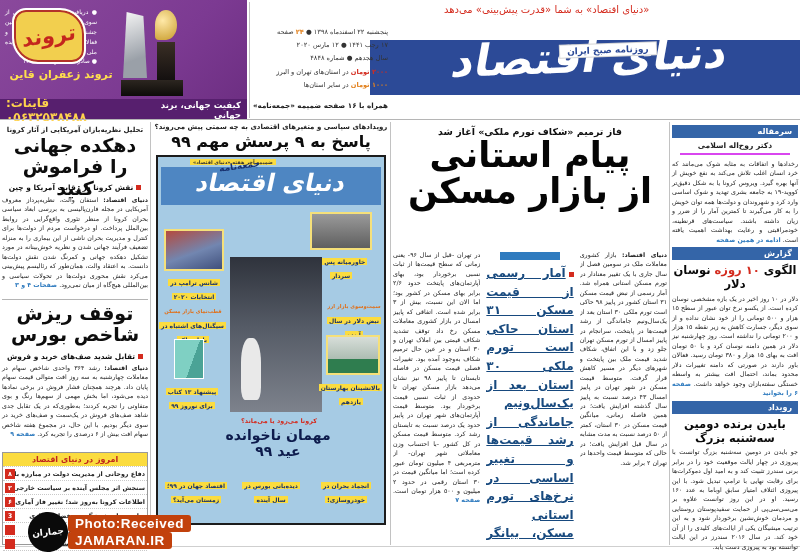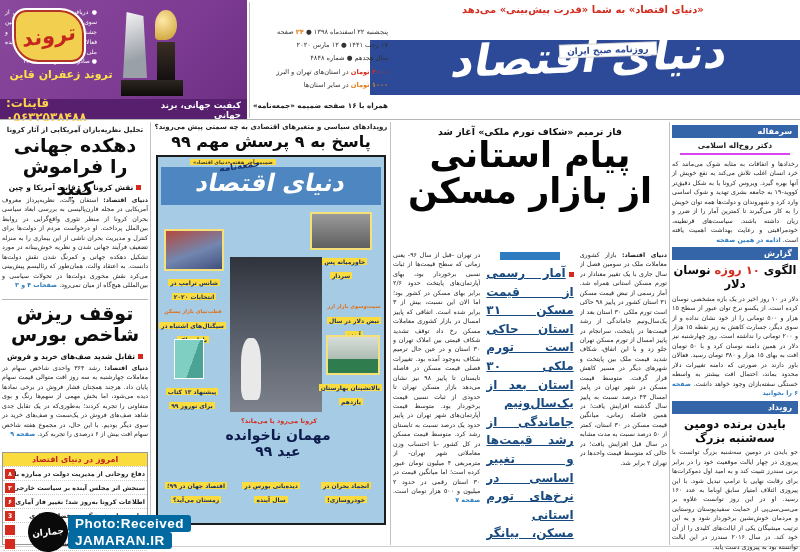--- a/index.html
+++ b/index.html
@@ -3,21 +3,21 @@
 <meta charset="utf-8">
 <style>
   html,body{margin:0;padding:0;background:#e8e8e8;}
   .page{position:relative;width:800px;height:552px;background:#fff;overflow:hidden;
         font-family:"DejaVu Sans",sans-serif;direction:rtl;}
   .abs{position:absolute;}
   .vr{position:absolute;width:1px;background:#c2c2c2;}
   .hrule{position:absolute;height:1px;background:#b5b5b5;}
 
   
-  .slogan{top:4px;left:462px;width:336px;text-align:left;color:#d42b1e;font-size:10px;font-weight:bold;}
+  .slogan{top:4px;left:444px;width:336px;text-align:left;color:#d42b1e;font-size:10px;font-weight:normal;}
   .band{top:40px;left:370px;width:430px;height:55px;background:#2c4a97;}
   .calli{position:absolute;top:-9px;left:10px;width:420px;text-align:center;color:#fff;
          font-size:44px;font-weight:bold;transform:skewX(-12deg) rotate(-2deg);white-space:nowrap;}
   .morning{position:absolute;top:4px;left:190px;background:#fff;color:#2c4a97;font-size:9px;
            font-weight:bold;padding:1px 7px;transform:rotate(-2deg);box-shadow:0 0 0 1px #d5d5d5;}
   .dateblock{top:26px;left:252px;width:136px;font-size:6.6px;color:#333;line-height:13.2px;}
   .dateblock .orange{color:#e2801c;font-weight:bold;}
   .dateblock .red{color:#d42b1e;font-weight:bold;}
   .suppnote{top:101px;left:252px;width:136px;font-size:7.2px;font-weight:bold;color:#222;}
 
@@ -99,21 +99,21 @@
   .d-title{font-size:11.5px;font-weight:bold;color:#0a0a0a;text-align:center;line-height:1.25;margin:2px 0;}
   .d-author{font-size:7.6px;font-weight:bold;color:#222;text-align:center;border-bottom:2px solid #d946ef;
             padding-bottom:3px;margin:0 8px 4px 8px;}
   .redspan{color:#d42b1e;}
 
   
   .wm{z-index:60;}
   .wm-circle{position:absolute;left:28px;top:512px;width:40px;height:40px;border-radius:50%;background:#0a0a0a;
              display:flex;align-items:center;justify-content:center;color:#fff;font-size:9px;font-weight:bold;
              transform:rotate(-6deg);}
-  .wm-box{position:absolute;background:#0369a1;color:#fff;font-family:"Liberation Sans",sans-serif;
+  .wm-box{position:absolute;background:#c2410c;color:#fff;font-family:"Liberation Sans",sans-serif;
           font-weight:bold;font-size:13.5px;padding:1px 7px;border-radius:3px;letter-spacing:.5px;direction:ltr;}
   .wm1{left:68px;top:515px;}
   .wm2{left:68px;top:532px;}
 </style>
 </head>
 <body>
 
 <div class="page">
 
   <div class="abs slogan">«دنیای اقتصاد» به شما «قدرت پیش‌بینی» می‌دهد</div>

